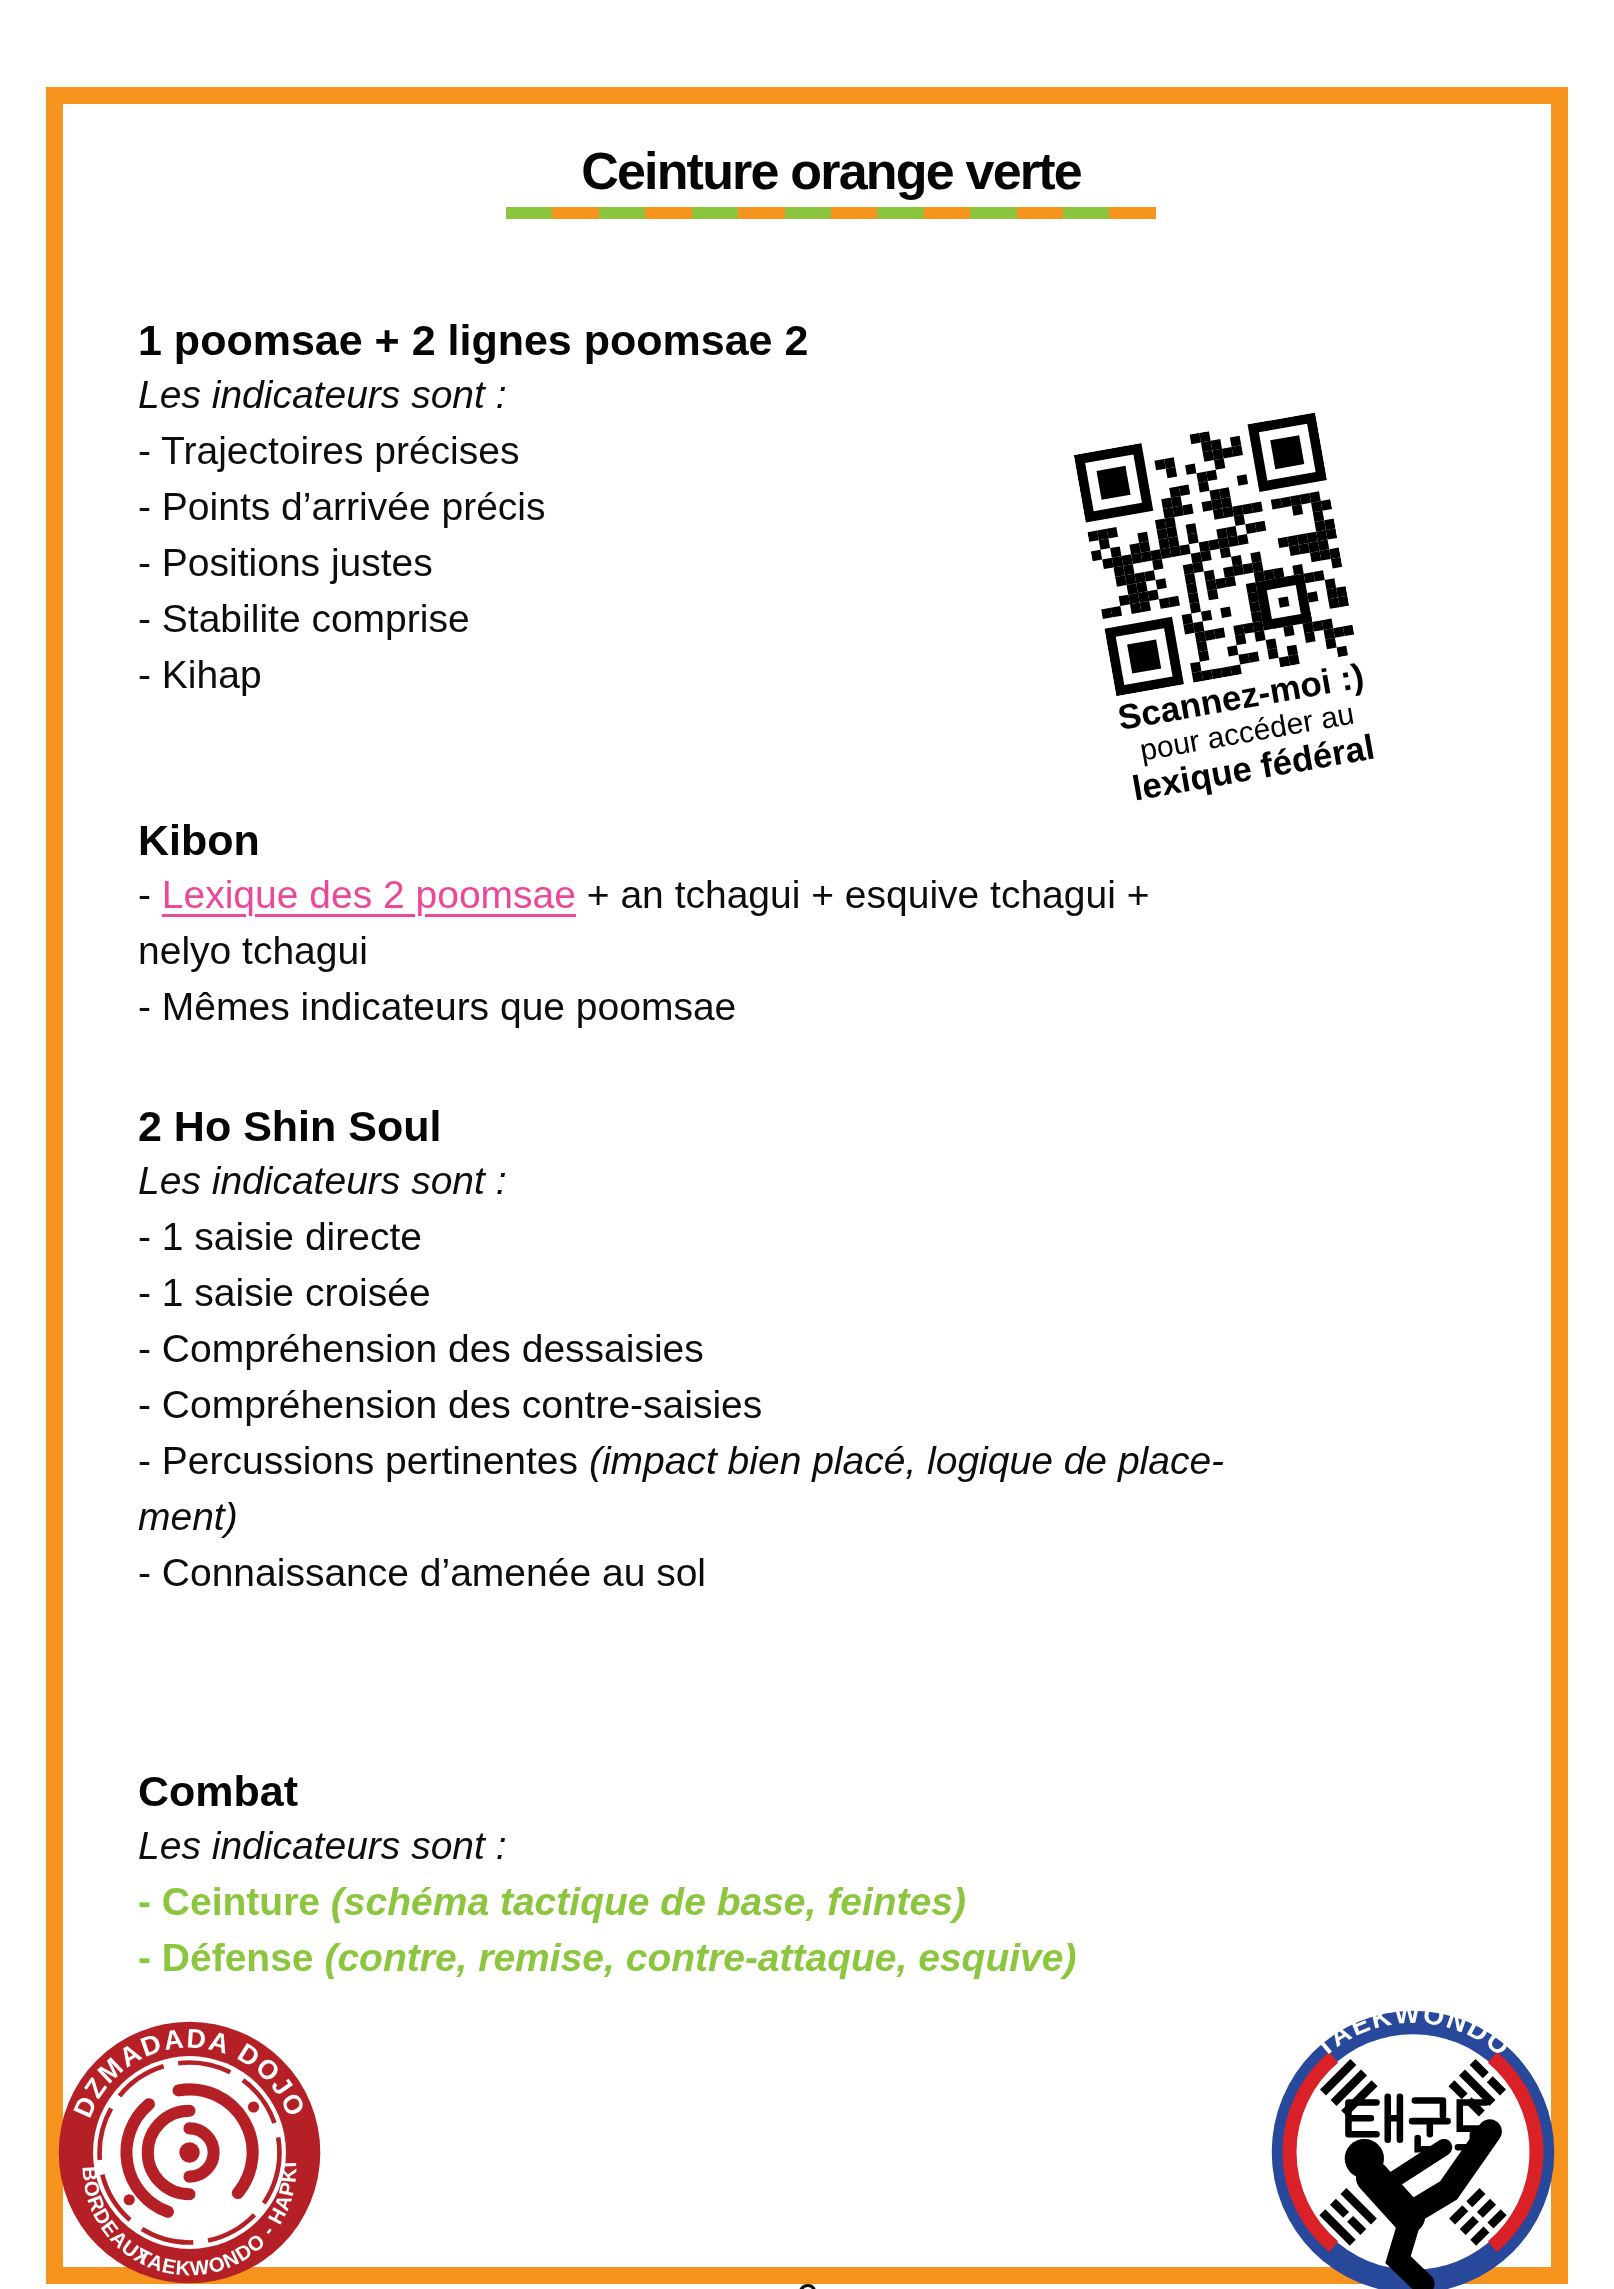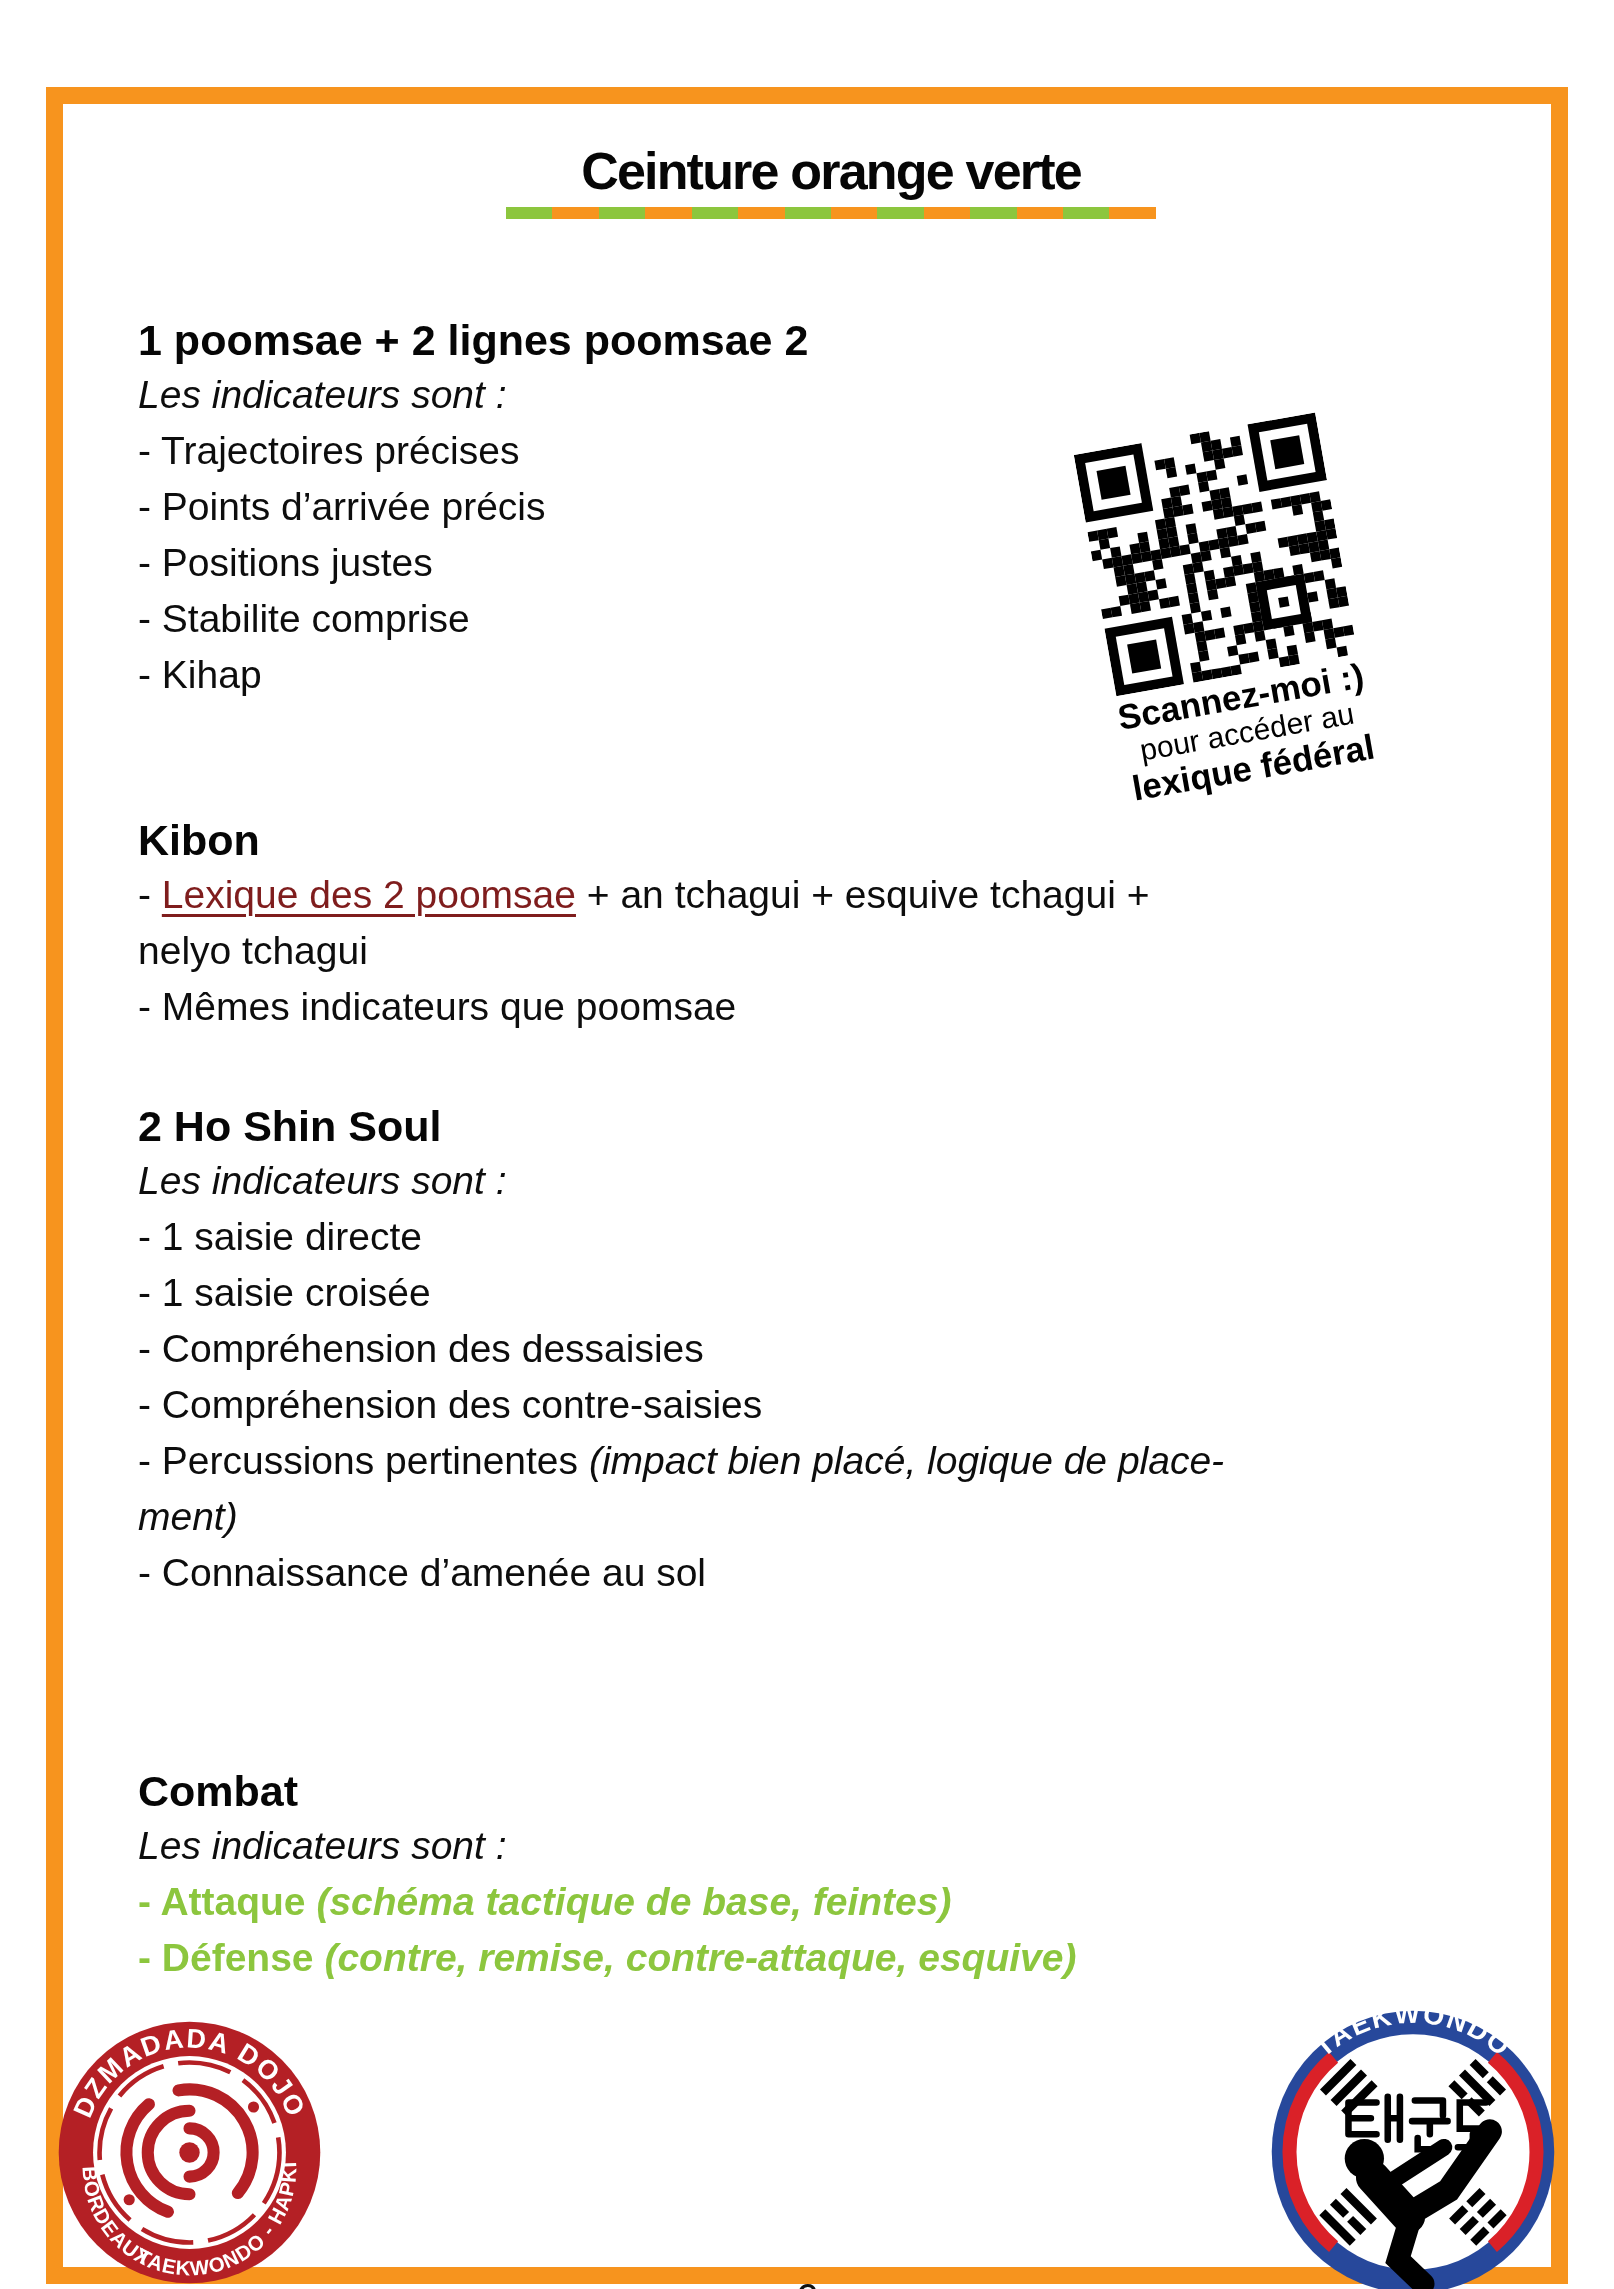--- a/index.html
+++ b/index.html
@@ -12,21 +12,21 @@
   .title-wrap h1{margin:0;font-size:52px;line-height:57px;font-weight:bold;letter-spacing:-1.8px;color:#060606;white-space:nowrap;}
   .belt-underline{margin-top:7.4px;height:12px;display:flex;width:650px;}
   .belt-underline span{flex:1;}
   .seg-g{background:#8cc63e;}
   .seg-o{background:#f7941e;}
   
   .section{position:absolute;left:138px;width:1366px;}
   .sec-heading{font-size:43px;line-height:54px;font-weight:bold;color:#060606;white-space:nowrap;}
   .line{font-size:39px;line-height:56px;color:#0d0d0d;white-space:nowrap;}
   .intro{font-style:italic;}
-  .link{color:#7f1d1d;text-decoration:underline;text-decoration-thickness:2.8px;text-underline-offset:5.5px;cursor:pointer;}
+  .link{color:#ec4899;text-decoration:underline;text-decoration-thickness:2.8px;text-underline-offset:5.5px;cursor:pointer;}
   .green-line{color:#8cc63e;font-weight:bold;}
   .green-line .it{font-style:italic;}
   .it{font-style:italic;}
   
   .qr-wrap{position:absolute;left:1073px;top:395px;width:305px;transform:rotate(-10deg);text-align:center;}
   .qr-wrap svg{display:block;margin:0 auto;}
   .qr-cap1{font-size:35px;line-height:39px;font-weight:bold;margin-top:1.8px;}
   .qr-cap2{font-size:30px;line-height:33px;}
   .qr-cap3{font-size:35px;line-height:39px;font-weight:bold;}
   
@@ -314,21 +314,21 @@
     <div class="line">- Compréhension des dessaisies</div>
     <div class="line">- Compréhension des contre-saisies</div>
     <div class="line"><span>- Percussions pertinentes </span><span class="it">(impact bien placé, logique de place-</span></div>
     <div class="line it">ment)</div>
     <div class="line">- Connaissance d’amenée au sol</div>
   </section>
 
   <section class="section" style="top:1728px">
     <div class="sec-heading">Combat</div>
     <div class="line intro">Les indicateurs sont :</div>
-    <div class="line green-line"><span>- Attaque </span><span class="it">(schéma tactique de base, feintes)</span></div>
+    <div class="line green-line"><span>- Ceinture </span><span class="it">(schéma tactique de base, feintes)</span></div>
     <div class="line green-line"><span>- Défense </span><span class="it">(contre, remise, contre-attaque, esquive)</span></div>
   </section>
 
   <div class="logo-left">
     <svg width="269" height="269" viewBox="0 0 290 290">
       <circle cx="145" cy="145" r="141" fill="#b42025"></circle>
       <circle cx="145" cy="145" r="104" fill="#ffffff"></circle>
       <circle cx="145" cy="145" r="97" fill="none" stroke="#b42025" stroke-width="5" stroke-dasharray="58 16"></circle>
       <g fill="none" stroke="#b42025" stroke-width="13" stroke-linecap="round">
         <path d="M133.2,78 A68,68 0 0 1 197.1,188.7"></path>

